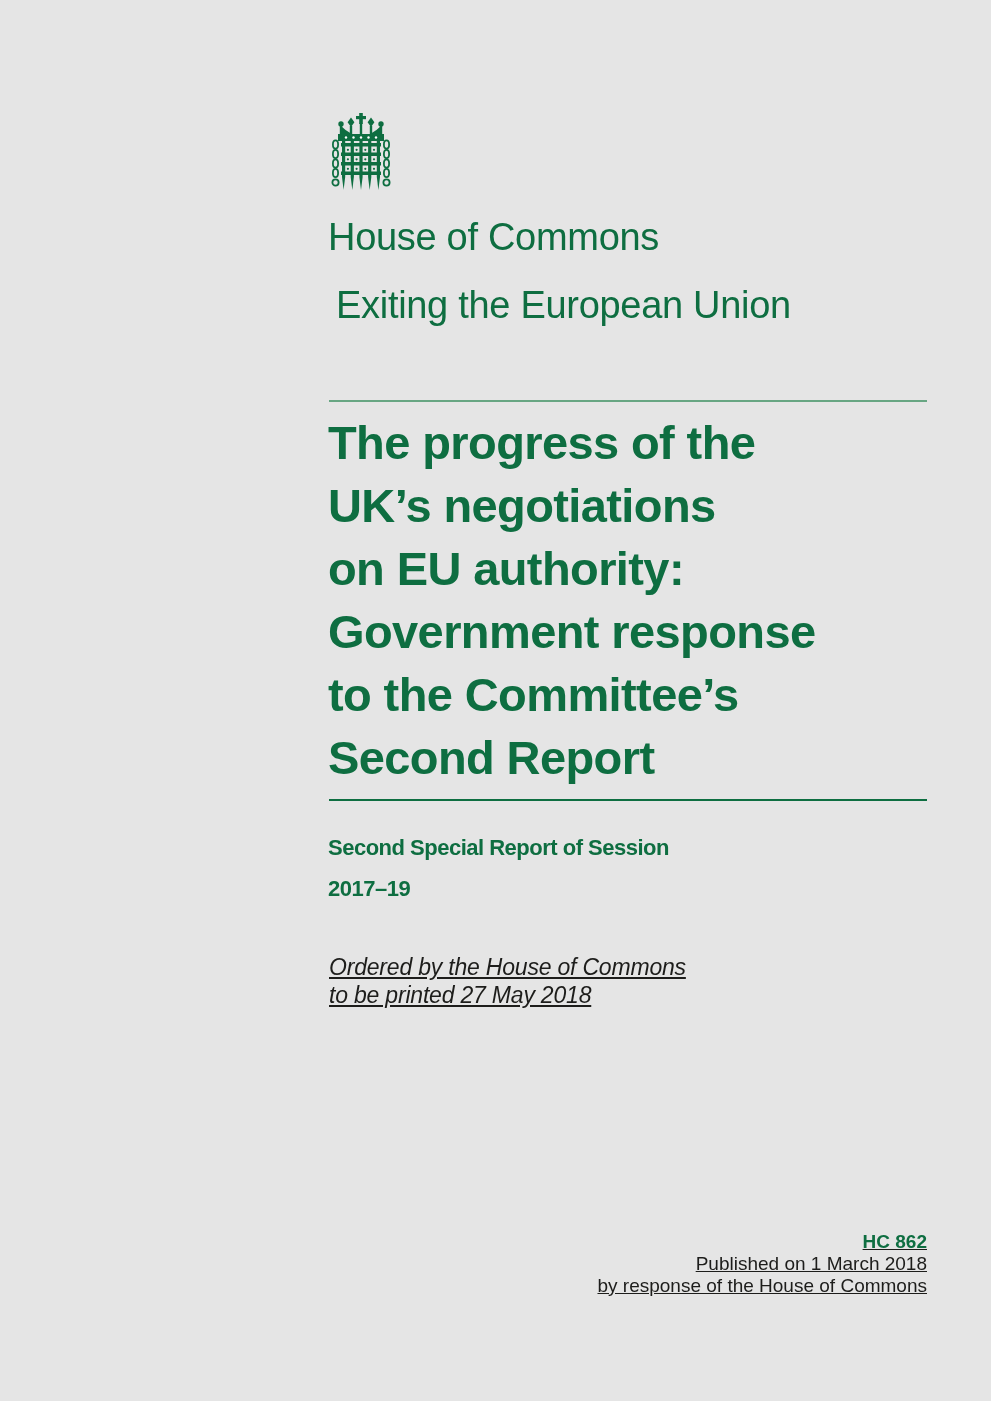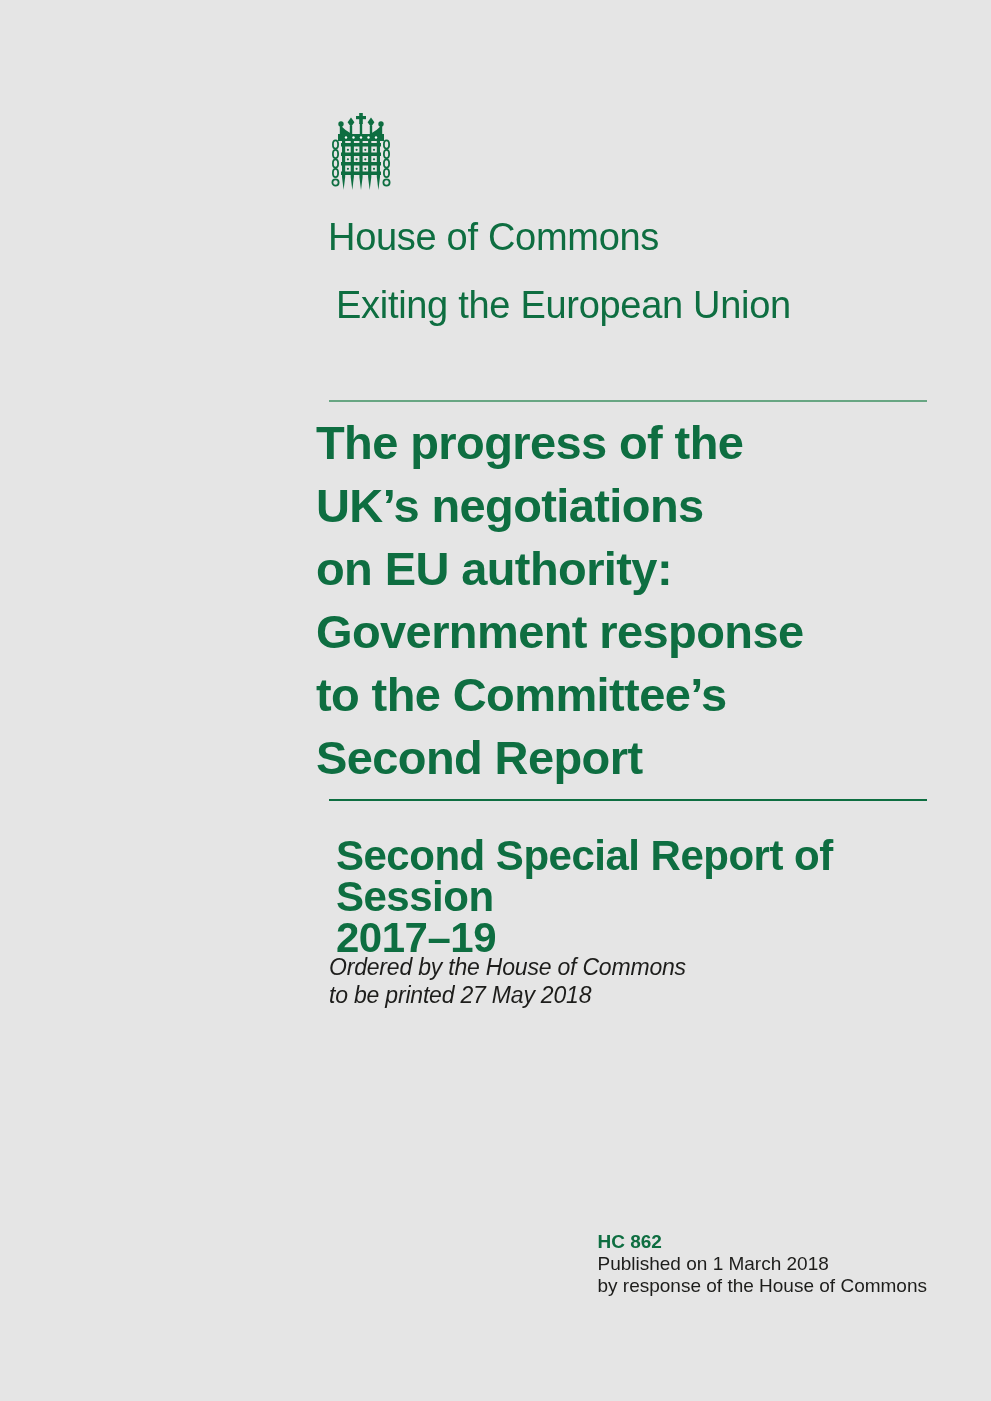--- a/index.html
+++ b/index.html
@@ -53,61 +53,64 @@
     position: absolute;
     left: 329px;
     width: 598px;
     height: 2px;
   }
   .rule-top { top: 400px; background: #68a683; }
   .rule-bottom { top: 799px; background: #0e6e41; }
 
   .report-title {
     position: absolute;
-    left: 316px;
+    left: 328px;
     top: 411px;
     margin: 0;
     font-size: 47px;
     font-weight: bold;
     letter-spacing: -0.6px;
     line-height: 63px;
     color: #0e6e41;
   }
 
   .report-subtitle {
     position: absolute;
     left: 328px;
     top: 827px;
-    margin: 8px;
-    font-size: 42px;
+    margin: 0;
+    font-size: 22px;
     font-weight: bold;
     letter-spacing: -0.5px;
     line-height: 41px;
     color: #0e6e41;
   }
 
   .ordered-text {
     position: absolute;
     left: 329px;
     top: 953px;
     margin: 0;
     font-size: 23px;
     font-style: italic;
     letter-spacing: -0.2px;
     line-height: 28px;
     color: #1d1d1b;
+    text-decoration: underline;
   }
 
   .imprint {
     position: absolute;
     right: 64px;
     top: 1231px;
+    text-align: right;
     font-size: 19px;
     line-height: 22px;
     color: #1d1d1b;
+    text-decoration: underline;
   }
   .imprint .hc-ref {
     font-weight: bold;
     color: #0e6e41;
   }
 </style>
 </head>
 <body>
 
 <div class="page">

